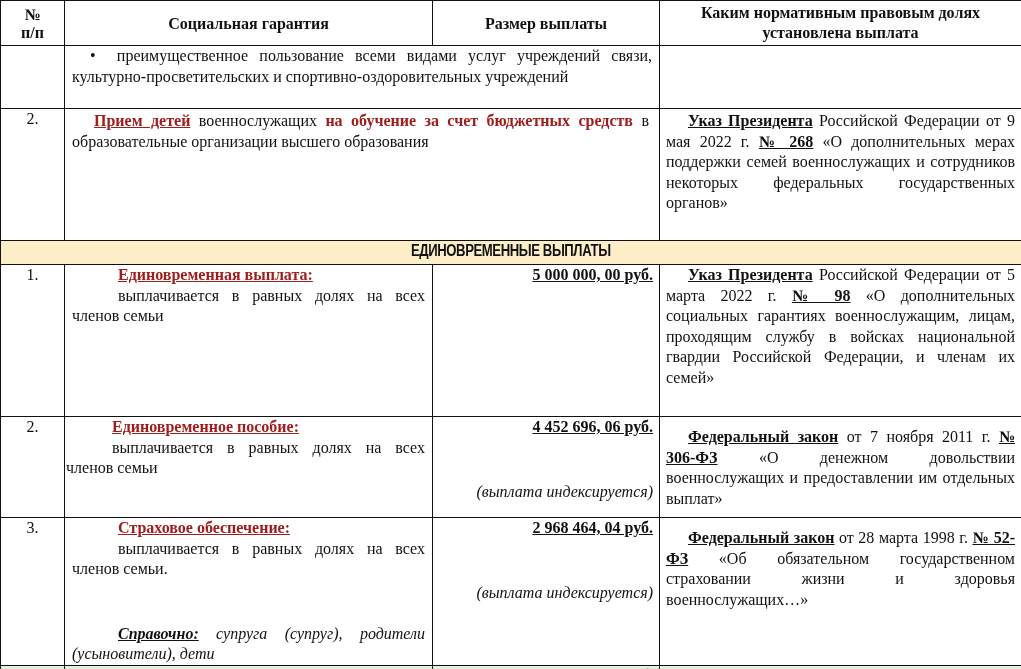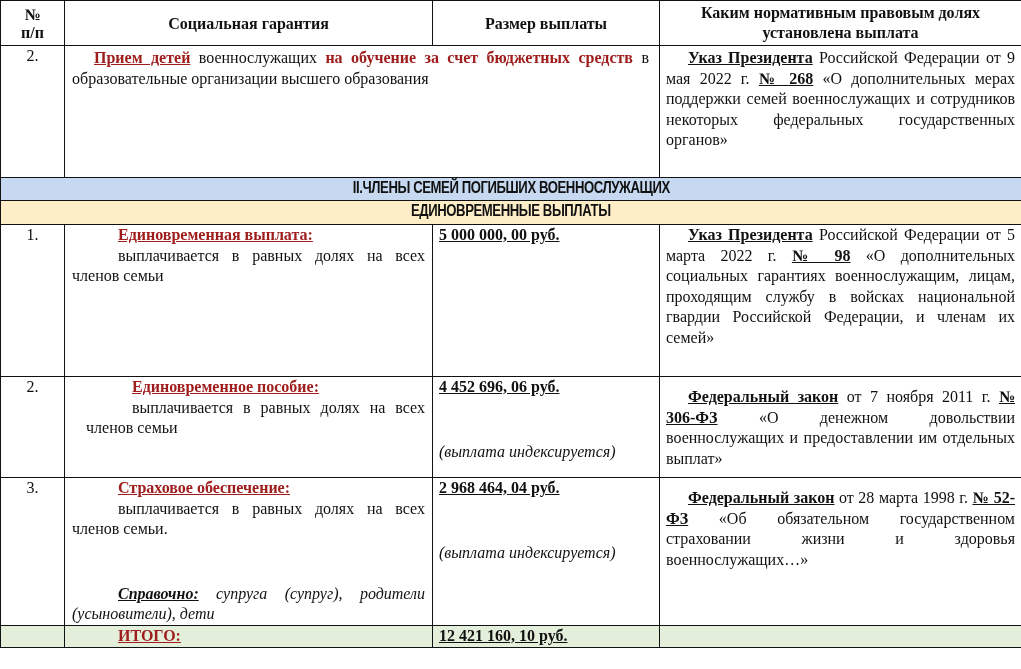--- a/index.html
+++ b/index.html
@@ -16,21 +16,21 @@
   tr.hdr th { line-height: 18px; padding-top: 1px; }
   tr.hdr th.act { vertical-align: top !important; padding-top: 2px; line-height: 20px; }
   td.num { text-align: center; padding-top: 0px; }
   .just { text-align: justify; }
   .indent2 { text-indent: 46px; }
   .red { color: #a01d1d; font-weight: bold; }
   .red-u { color: #a01d1d; font-weight: bold; text-decoration: underline; }
   .b { font-weight: bold; text-decoration: underline; }
   .i { font-style: italic; margin-top: 44px; }
   .bi-u { font-weight: bold; font-style: italic; text-decoration: underline; }
-  .amt { text-align: left; }
+  .amt { text-align: right; }
   .sec-blue td { background: #c6d9f1; text-align: center; font-weight: bold; font-size: 21px; line-height: 22px;
                  font-family: "Liberation Sans Narrow", "Liberation Sans", sans-serif; letter-spacing: -0.5px; padding: 0; }
   .sec-yellow td { background: #fdeec8; text-align: center; font-weight: bold; font-size: 21px; line-height: 22px;
                    font-family: "Liberation Sans", sans-serif; letter-spacing: -0.5px; padding: 0; margin-left: 36px; }
   .sec-narrow { display: inline-block; transform: scaleX(0.82); transform-origin: center; }
   tr.total td { background: #e3efda; }
   .act-cell { padding-left: 7px; padding-right: 8px; }
 </style>
 </head>
 <body>
@@ -47,55 +47,60 @@
       <tr class="hdr">
     <th>
       <span>№</span><br>
       <span>п/п</span>
     </th>
     <th>Социальная гарантия</th>
     <th>Размер выплаты</th>
     <th class="act">Каким нормативным правовым долях установлена выплата</th>
   </tr>
 
+  <tr style="height:63px">
+    <td></td>
+    <td colspan="2" class="just" style="padding-left:7px;padding-right:7px;">
+      <span style="padding-left:18px">•</span>
+      <span style="padding-left:10px">преимущественное пользование всеми видами услуг учреждений связи, культурно-просветительских и спортивно-оздоровительных учреждений</span>
+    </td>
+    <td></td>
+  </tr>
 
   <tr style="height:132px">
     <td class="num">2.</td>
     <td colspan="2" class="just" style="padding-left:7px;padding-right:10px;padding-top:2px;">
       <span style="padding-left:22px"></span><span class="red-u">Прием детей</span><span> военнослужащих </span><span class="red">на обучение за счет бюджетных средств</span><span> в образовательные организации высшего образования</span>
     </td>
     <td class="just act-cell" style="padding-top:2px;">
       <span style="padding-left:22px"></span><span class="b">Указ Президента</span><span> Российской Федерации от 9 мая 2022 г. </span><span class="b">№ 268</span><span> «О дополнительных мерах поддержки семей военнослужащих и сотрудников некоторых федеральных государственных органов»</span>
     </td>
   </tr>
 
-  <tr class="sec-blue" style="height:23px">
-    <td colspan="4"><span class="sec-narrow">II.ЧЛЕНЫ СЕМЕЙ ПОГИБШИХ ВОЕННОСЛУЖАЩИХ</span></td>
-  </tr>
   <tr class="sec-yellow" style="height:24px">
     <td colspan="4"><span class="sec-narrow">ЕДИНОВРЕМЕННЫЕ ВЫПЛАТЫ</span></td>
   </tr>
 
   <tr style="height:152px">
     <td class="num">1.</td>
     <td class="just" style="padding-left:7px;padding-right:7px;">
       <div class="indent2"><span class="red-u">Единовременная выплата:</span></div>
       <div class="indent2">выплачивается в равных долях на всех членов семьи</div>
     </td>
     <td class="amt">
       <div class="b">5 000 000, 00 руб.</div>
     </td>
     <td class="just act-cell">
       <span style="padding-left:22px"></span><span class="b">Указ Президента</span><span> Российской Федерации от 5 марта 2022 г. </span><span class="b">№ 98</span><span> «О дополнительных социальных гарантиях военнослужащим, лицам, проходящим службу в войсках национальной гвардии Российской Федерации, и членам их семей»</span>
     </td>
   </tr>
 
   <tr style="height:101px">
     <td class="num">2.</td>
-    <td class="just" style="padding-left:21px;padding-right:7px;">
+    <td class="just" style="padding-left:1px;padding-right:7px;">
       <div class="indent2"><span class="red-u">Единовременное пособие:</span></div>
       <div class="indent2">выплачивается в равных долях на всех членов семьи</div>
     </td>
     <td class="amt">
       <div class="b">4 452 696, 06 руб.</div>
       <div class="i">(выплата индексируется)</div>
     </td>
     <td class="just act-cell" style="padding-top:10px;">
       <span style="padding-left:22px"></span><span class="b">Федеральный закон</span><span> от 7 ноября 2011 г. </span><span class="b">№ 306-ФЗ</span><span> «О денежном довольствии военнослужащих и предоставлении им отдельных выплат»</span>
     </td>

